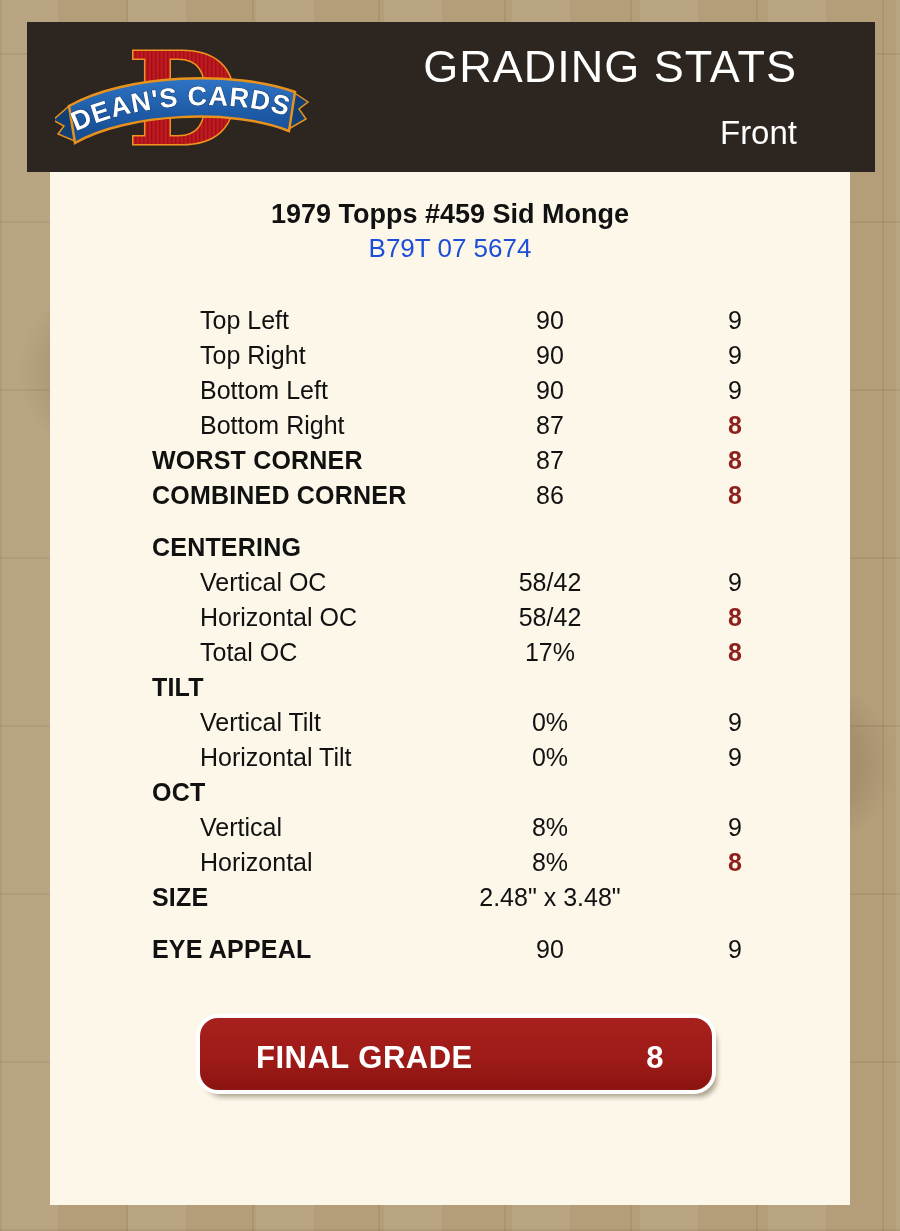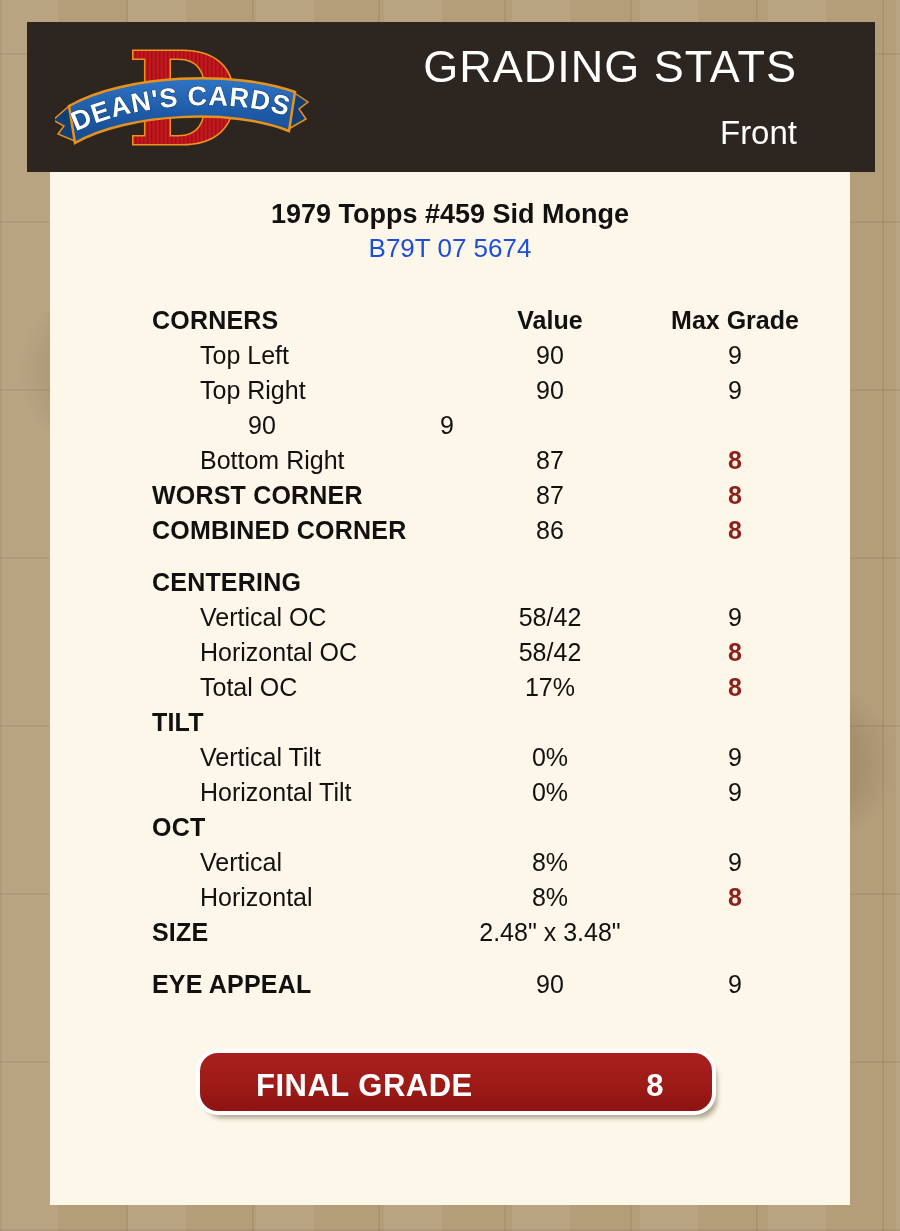--- a/index.html
+++ b/index.html
@@ -55,21 +55,21 @@
   }
   .t-row.gap-after{margin-bottom:17px;}
   .lbl{flex:1;text-align:left;white-space:nowrap;}
   .lbl.indent{padding-left:48px;}
   .bold .lbl, .lbl.bold{font-weight:bold;letter-spacing:0.2px;}
   .val{width:220px;text-align:center;white-space:nowrap;}
   .grd{width:150px;text-align:center;}
   .grd.red{color:var(--grade-red);font-weight:bold;}
   .hdr .val,.hdr .grd{font-weight:bold;}
   .final-btn{
-    position:relative;margin:51px 0 0 150px;width:512px;height:58px;
+    position:relative;margin:51px 0 0 150px;width:512px;height:72px;
     background:linear-gradient(#a8201d, var(--button-red) 55%, #8c1411);
     border-radius:18px;
     box-shadow:0 0 0 4px #ffffff, 5px 7px 5px rgba(110,95,70,0.55);
     display:flex;align-items:center;justify-content:space-between;
     padding:8px 48px 0 56px;
     color:#ffffff;font-size:31px;font-weight:bold;letter-spacing:0.5px;
     border:none;cursor:default;font-family:"Liberation Sans", sans-serif;
   }
 </style>
 </head>
@@ -107,39 +107,35 @@
     <div class="head-title">GRADING STATS</div>
     <div class="head-sub">Front</div>
   </div>
 </div>
 
 <div class="panel">
   <div class="card-name">1979 Topps #459 Sid Monge</div>
   <div class="card-serial">B79T 07 5674</div>
 
   <div class="grade-table">
-    <div class="t-row hdr">
-      <span class="lbl bold">CORNERS</span>
-      <span class="val">Value</span>
-      <span class="grd">Max Grade</span>
-    </div>
     <div id="table-body">
   <div class="t-row">
     <span class="lbl indent">Top Left</span>
     <span class="val">90</span>
     <span class="grd">9</span>
   </div>
 
   <div class="t-row">
     <span class="lbl indent">Top Right</span>
     <span class="val">90</span>
     <span class="grd">9</span>
   </div>
 
   <div class="t-row">
+    <span class="lbl indent">Bottom Left</span>
     <span class="val">90</span>
     <span class="grd">9</span>
   </div>
 
   <div class="t-row">
     <span class="lbl indent">Bottom Right</span>
     <span class="val">87</span>
     <span class="grd red">8</span>
   </div>
 

